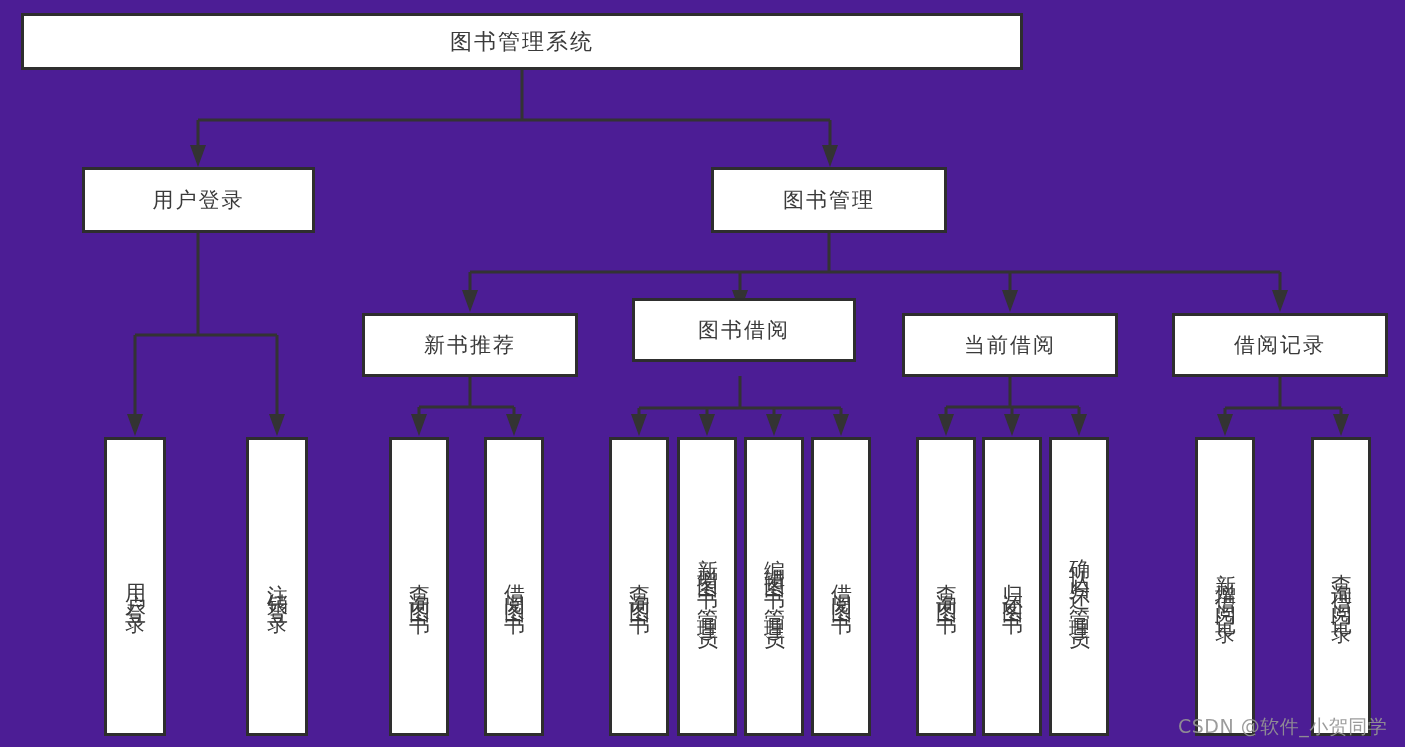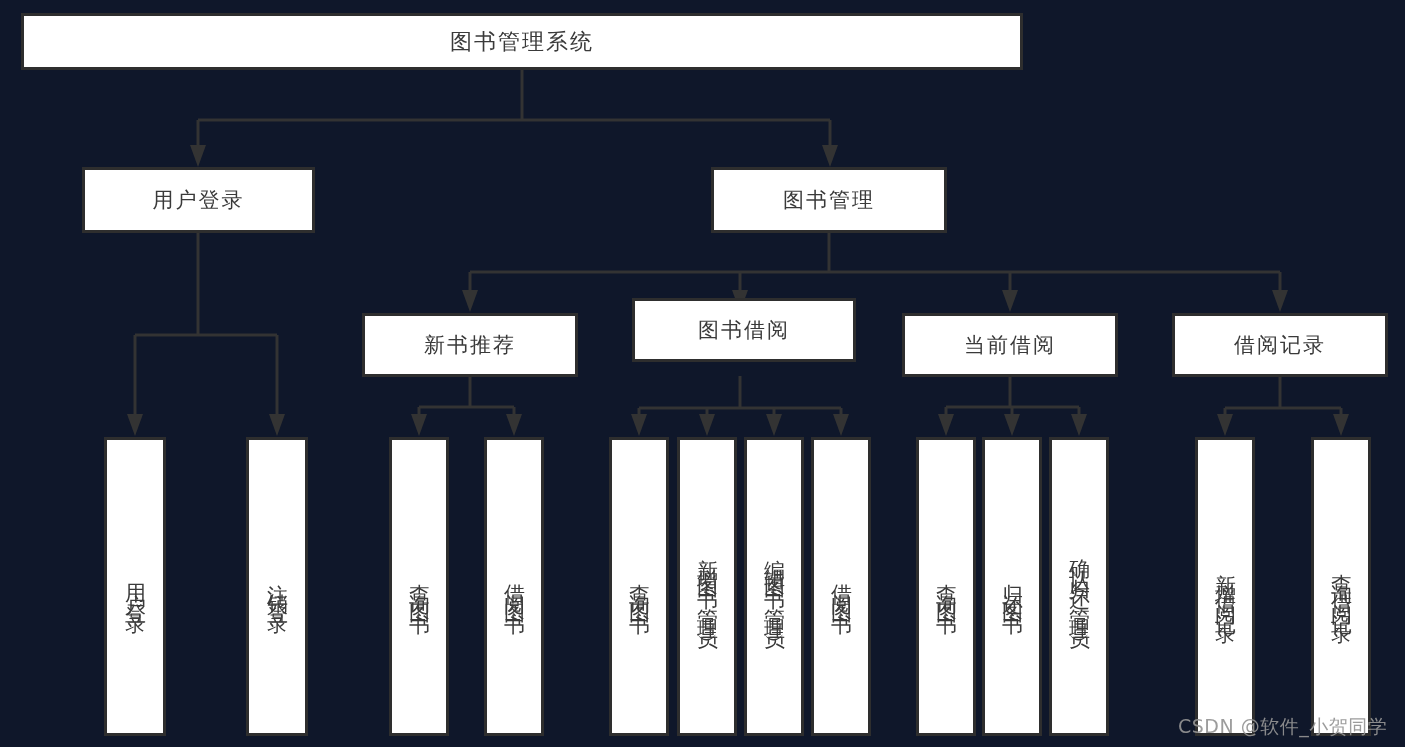--- a/index.html
+++ b/index.html
@@ -1,17 +1,17 @@
 <!DOCTYPE html>
 <html><head>
 <meta charset="utf-8">
 <style>
   html,body{margin:0;padding:0;background:#ffffff;}
   .stage{
-    position:relative;width:1405px;height:747px;background:#0f172a;overflow:hidden;
+    position:relative;width:1405px;height:747px;background:#4c1d95;overflow:hidden;
     font-family:"DejaVu Sans",sans-serif;
   }
   .wires{position:absolute;left:0;top:0;pointer-events:none;}
   .node{
     position:absolute;box-sizing:border-box;background:#ffffff;
     border:3px solid #2e2e2e;color:#3a3a3a;
     display:flex;align-items:center;justify-content:center;
   }
   .hbox{font-size:21px;letter-spacing:2px;}
   .root{font-size:22px;}

